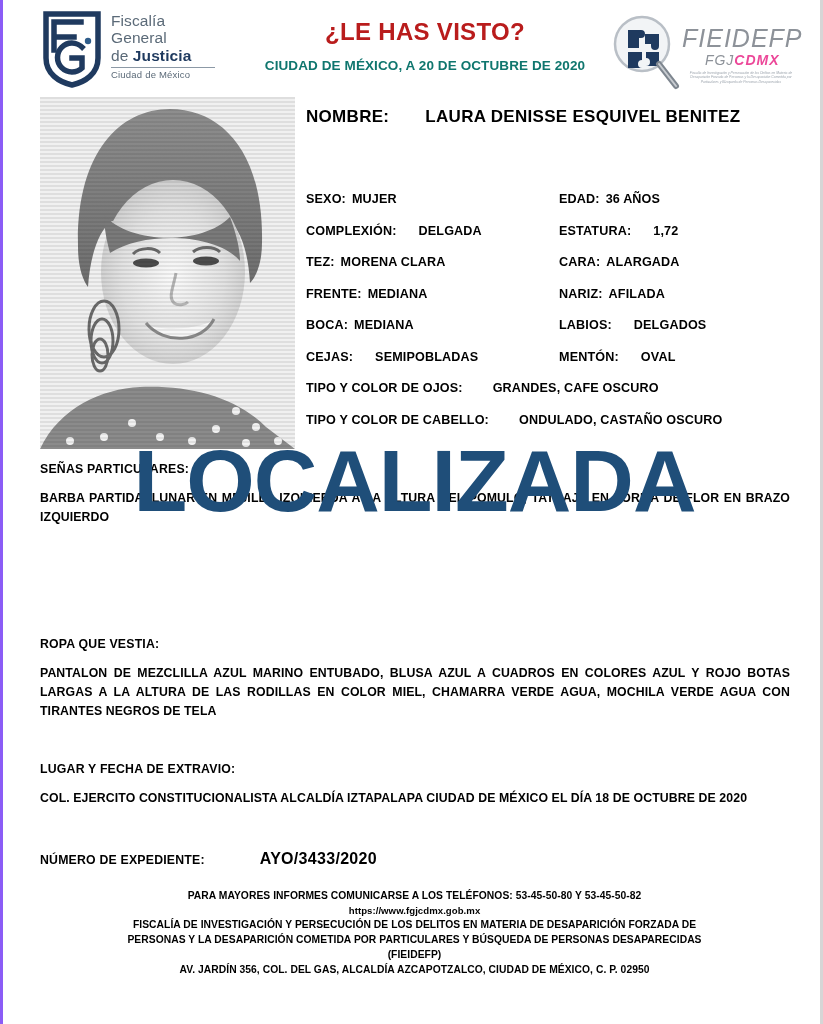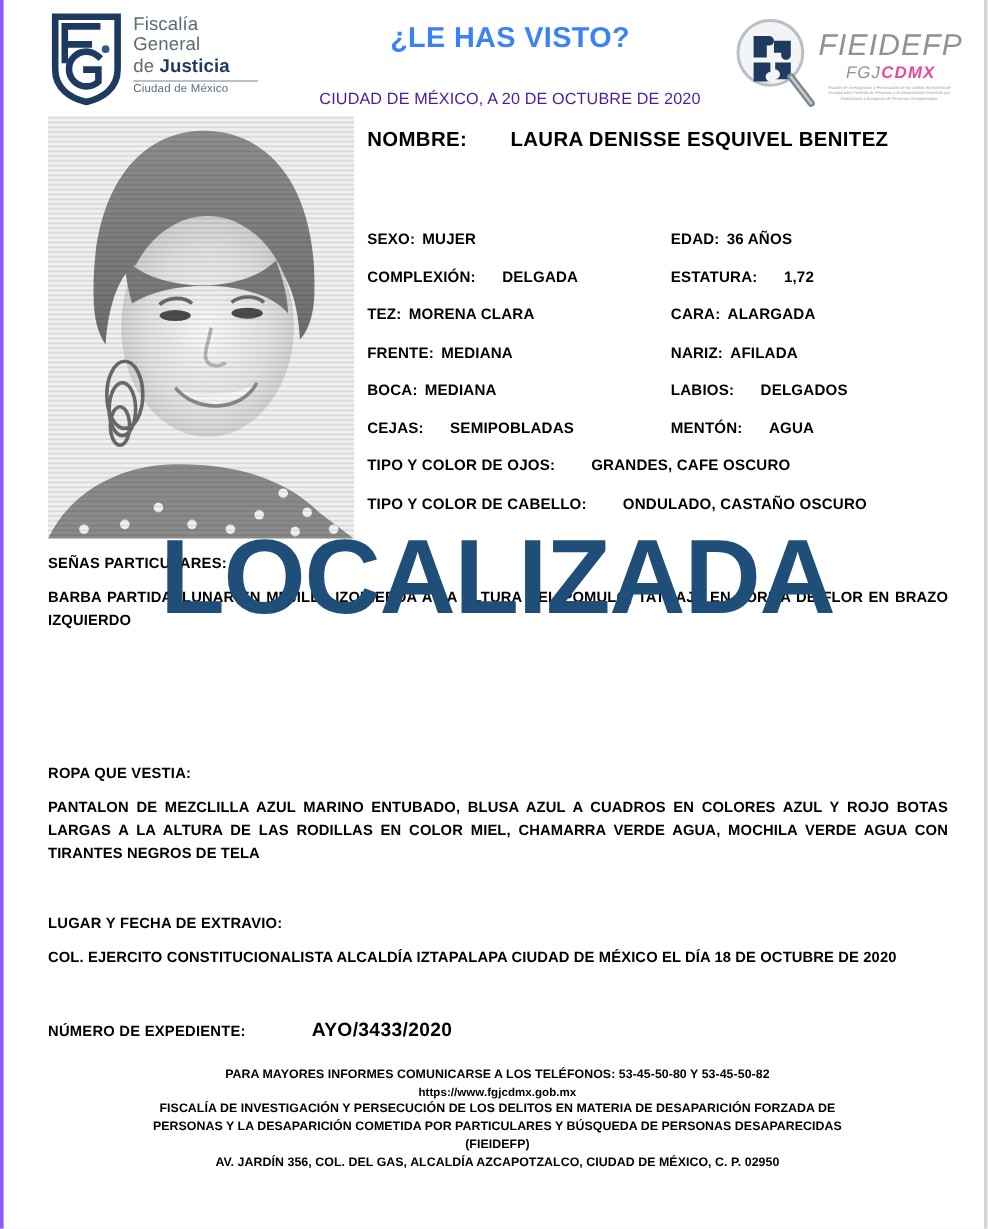--- a/index.html
+++ b/index.html
@@ -64,28 +64,28 @@
   .header-center {
     position: absolute;
     left: 232px;
     top: 18px;
     width: 380px;
     text-align: center;
   }
   .title-main {
     font-size: 24px;
     font-weight: bold;
-    color: #3b82f6;
+    color: #b91c1c;
     letter-spacing: .3px;
   }
   .title-sub {
-    margin-top: 29px;
+    margin-top: 12px;
     font-size: 13.5px;
-    font-weight: normal;
-    color: #4c1d95;
+    font-weight: bold;
+    color: #0f766e;
     letter-spacing: .1px;
   }
 
   .logo-fieidefp {
     position: absolute;
     right: 14px;
     top: 6px;
     width: 200px;
     height: 92px;
     display: flex;
@@ -416,21 +416,21 @@
       <div class="det-col-r">
           <div class="det-cell"><span>LABIOS:</span><span class="v wide">DELGADOS</span></div>
         </div>
     </div>
 
     <div class="det-row">
       <div class="det-col-l">
           <div class="det-cell"><span>CEJAS:</span><span class="v wide">SEMIPOBLADAS</span></div>
         </div>
       <div class="det-col-r">
-          <div class="det-cell"><span>MENTÓN:</span><span class="v wide">AGUA</span></div>
+          <div class="det-cell"><span>MENTÓN:</span><span class="v wide">OVAL</span></div>
         </div>
     </div>
 
     <div class="det-wide">
       <div class="det-cell"><span>TIPO Y COLOR DE OJOS:</span><span class="v wide2">GRANDES, CAFE OSCURO</span></div>
     </div>
 
     <div class="det-wide">
       <div class="det-cell"><span>TIPO Y COLOR DE CABELLO:</span><span class="v wide2">ONDULADO, CASTAÑO OSCURO</span></div>
     </div>

